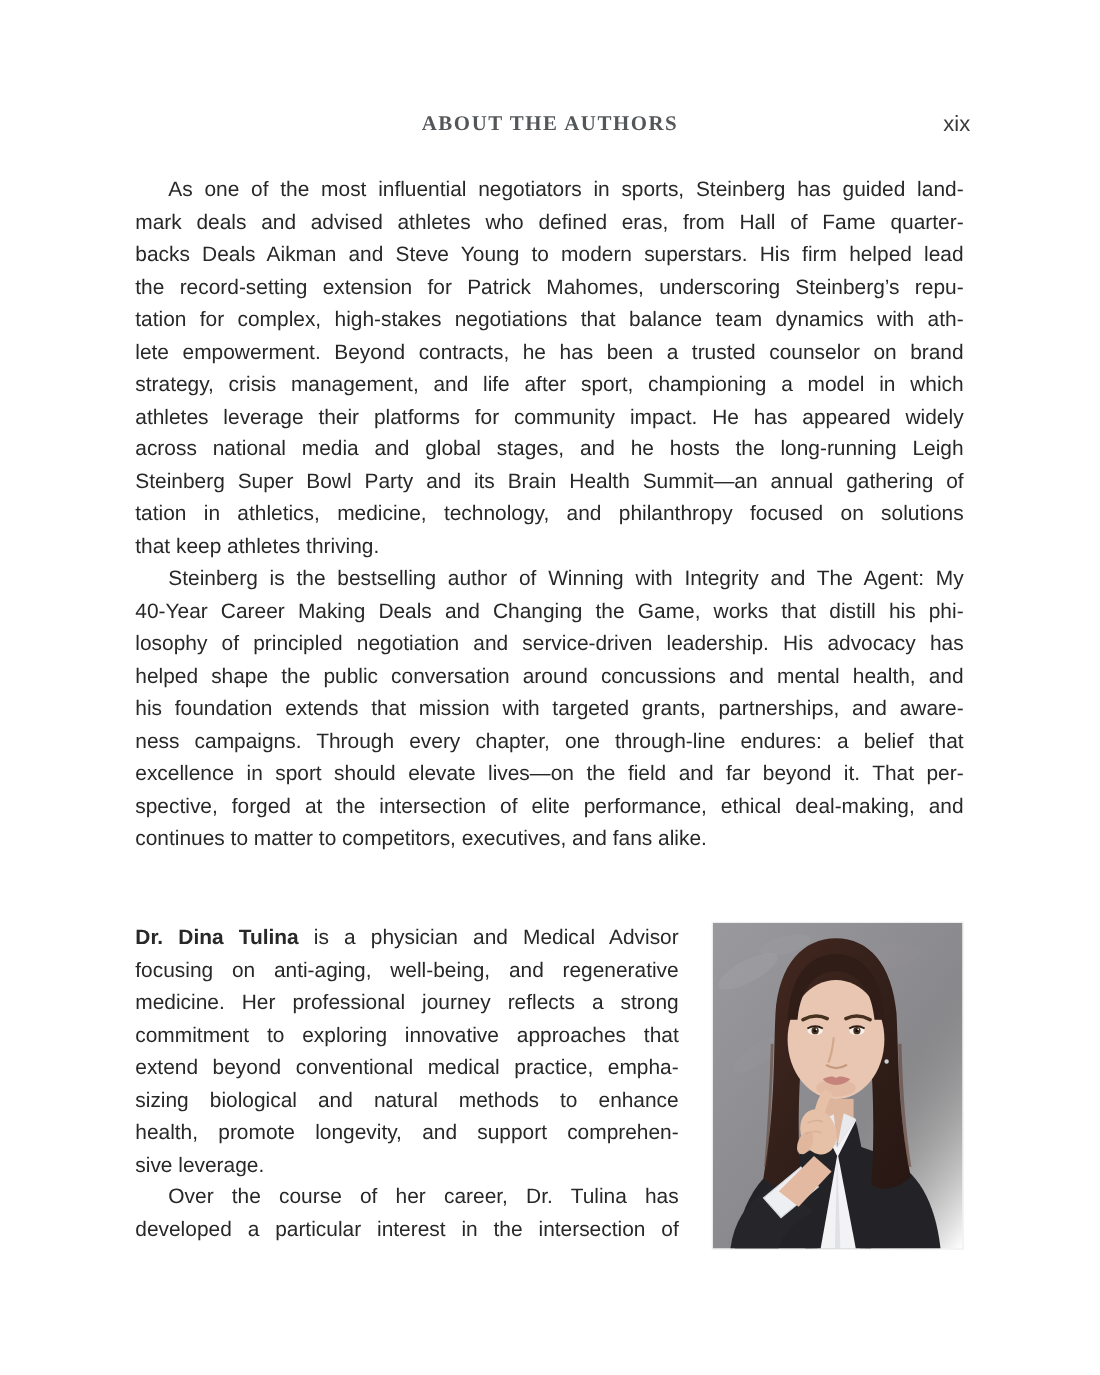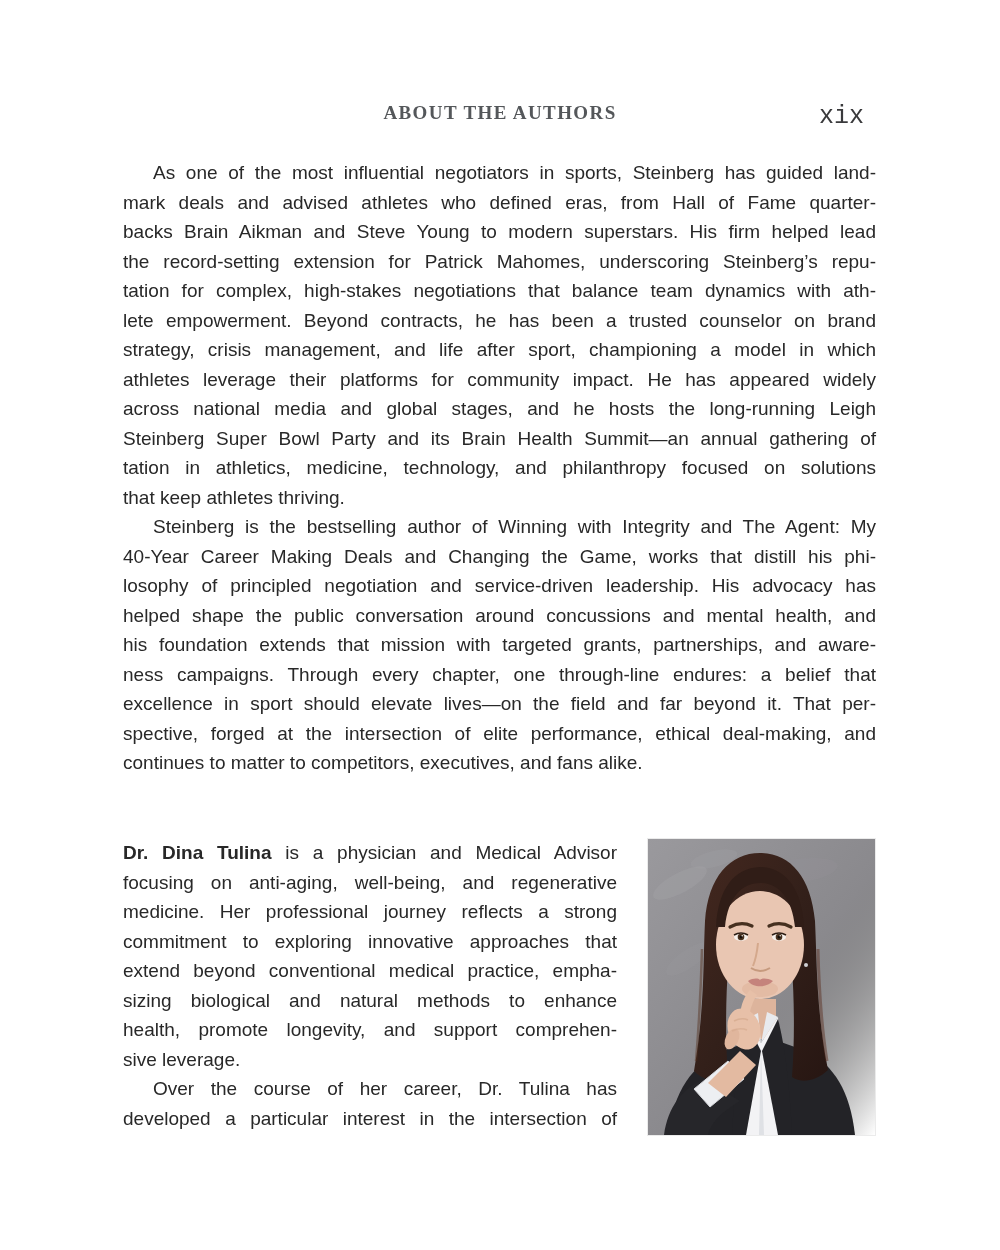--- a/index.html
+++ b/index.html
@@ -20,23 +20,23 @@
     text-align: center;
     font-family: "Liberation Serif", serif;
     font-weight: 700;
     font-size: 19px;
     letter-spacing: 1.4px;
     color: var(--header_text, #54575a);
   }
   .folio {
     position: absolute;
     top: 86px;
-    right: 136px;
-    font-family: Liberation Mono, monospace;
-    font-size: 25px;
+    right: 118px;
+    font-family: Liberation Sans, sans-serif;
+    font-size: 20px;
     color: var(--page_number_text, #3a3a3c);
   }
   .body-text {
     position: absolute;
     left: 123px;
     top: 142px;
     width: 753px;
     font-size: 19px;
     line-height: 29.5px;
     color: var(--body_text, #282828);
@@ -71,21 +71,21 @@
 <div class="page">
 
   <div class="running-head-title">ABOUT THE AUTHORS</div>
 
   <div class="folio">xix</div>
 
   <div class="body-text">
     <div class="para">
         <div class="line indent">As one of the most influential negotiators in sports, Steinberg has guided land-</div>
         <div class="line">mark deals and advised athletes who defined eras, from Hall of Fame quarter-</div>
-        <div class="line">backs Brain Aikman and Steve Young to modern superstars. His firm helped lead</div>
+        <div class="line">backs Deals Aikman and Steve Young to modern superstars. His firm helped lead</div>
         <div class="line">the record-setting extension for Patrick Mahomes, underscoring Steinberg’s repu-</div>
         <div class="line">tation for complex, high-stakes negotiations that balance team dynamics with ath-</div>
         <div class="line">lete empowerment. Beyond contracts, he has been a trusted counselor on brand</div>
         <div class="line">strategy, crisis management, and life after sport, championing a model in which</div>
         <div class="line">athletes leverage their platforms for community impact. He has appeared widely</div>
         <div class="line">across national media and global stages, and he hosts the long-running Leigh</div>
         <div class="line">Steinberg Super Bowl Party and its Brain Health Summit—an annual gathering of</div>
         <div class="line">tation in athletics, medicine, technology, and philanthropy focused on solutions</div>
         <div class="line last">that keep athletes thriving.</div>
       </div>

